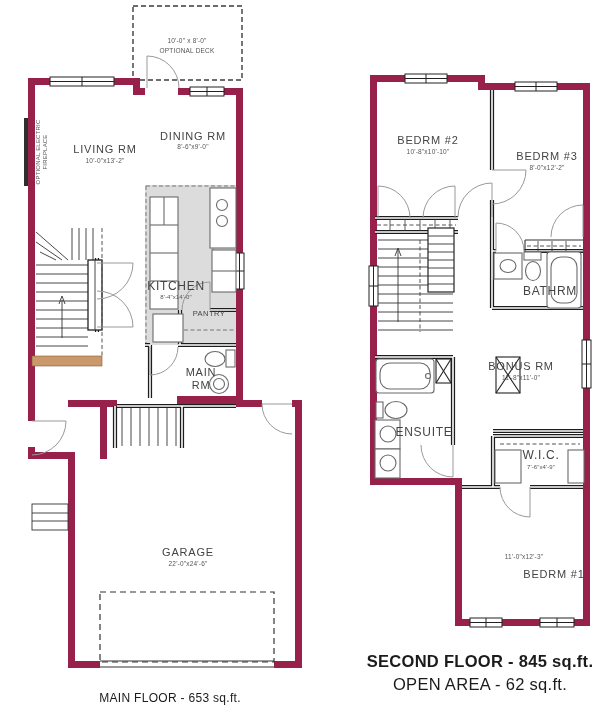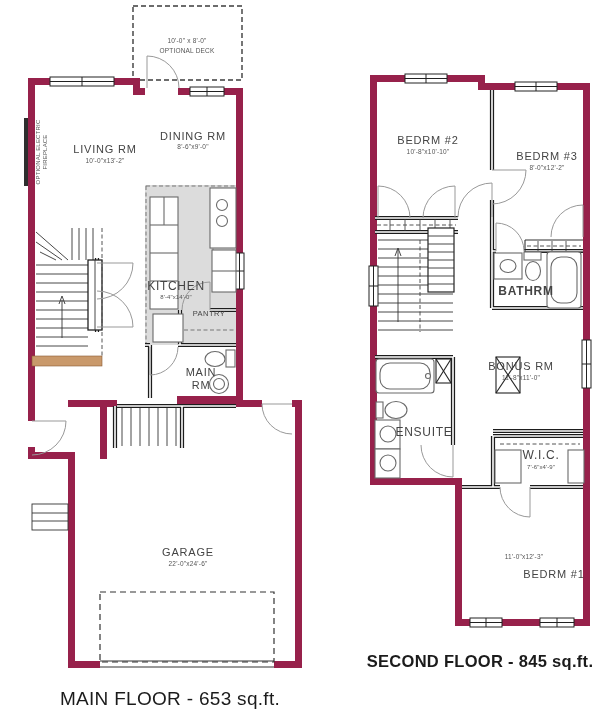--- a/index.html
+++ b/index.html
@@ -11,21 +11,21 @@
           font-family:"Liberation Sans",sans-serif;}
   #plan-svg{position:absolute;left:0;top:0;}
   .lbl{position:absolute;transform:translate(-50%,-50%);color:var(--label);
        text-align:center;white-space:nowrap;line-height:1.15;}
   .name{font-size:11px;letter-spacing:.8px;}
   .name-sm{font-size:12px;letter-spacing:.7px;}
   .name-xs{font-size:7.5px;letter-spacing:.5px;text-align:center;}
   .dims{font-size:6.5px;letter-spacing:.2px;color:#555;}
   .dims-xs{font-size:6px;letter-spacing:.1px;color:#555;}
   .wrap{white-space:normal;}
-  .caption{font-size:19px;letter-spacing:.3px;color:var(--caption);}
+  .caption{font-size:12px;letter-spacing:.3px;color:var(--caption);}
   .caption2{font-size:16.5px;letter-spacing:.3px;color:var(--caption);}
   .vert{transform:translate(-50%,-50%) rotate(-90deg);width:84px;white-space:normal;
         font-size:6px;letter-spacing:.2px;color:#555;}
 </style>
 </head>
 <body>
 
 <div id="canvas">
 
 <svg id="plan-svg" width="610" height="720" viewBox="0 0 610 720">
@@ -322,28 +322,29 @@
 <div class="lbl dims" style="left:188px;top:564px;">22'-0"x24'-6"</div>
 
 <div class="lbl caption" style="left:170px;top:699px;">MAIN FLOOR - 653 sq.ft.</div>
 
 <div class="lbl name" style="left:428px;top:140px;">BEDRM #2</div>
 <div class="lbl dims" style="left:428px;top:152px;">10'-8"x10'-10"</div>
 
 <div class="lbl name" style="left:547px;top:156px;">BEDRM #3</div>
 <div class="lbl dims" style="left:547px;top:168px;">8'-0"x12'-2"</div>
 
-<div class="lbl name-sm" style="left:526px;top:292px;font-weight:bold;">BATHRM</div>
+<div class="lbl name-sm" style="left:550px;top:292px;">BATHRM</div>
 
 <div class="lbl name" style="left:521px;top:366px;">BONUS RM</div>
 <div class="lbl dims" style="left:521px;top:378px;">11'-8"x11'-0"</div>
 
 <div class="lbl name-sm" style="left:424px;top:433px;">ENSUITE</div>
 
 <div class="lbl name-sm" style="left:541px;top:456px;">W.I.C.</div>
 <div class="lbl dims-xs" style="left:541px;top:467px;">7'-6"x4'-9"</div>
 
 <div class="lbl name" style="left:524px;top:574px;margin-left:30px;">BEDRM #1</div>
 <div class="lbl dims" style="left:524px;top:557px;">11'-0"x12'-3"</div>
 
 <div class="lbl caption2" style="left:480px;top:661px;font-weight:bold;">SECOND FLOOR - 845 sq.ft.</div>
+<div class="lbl caption2" style="left:480px;top:684px;">OPEN AREA - 62 sq.ft.</div>
 
 </div>
 
 </body></html>

